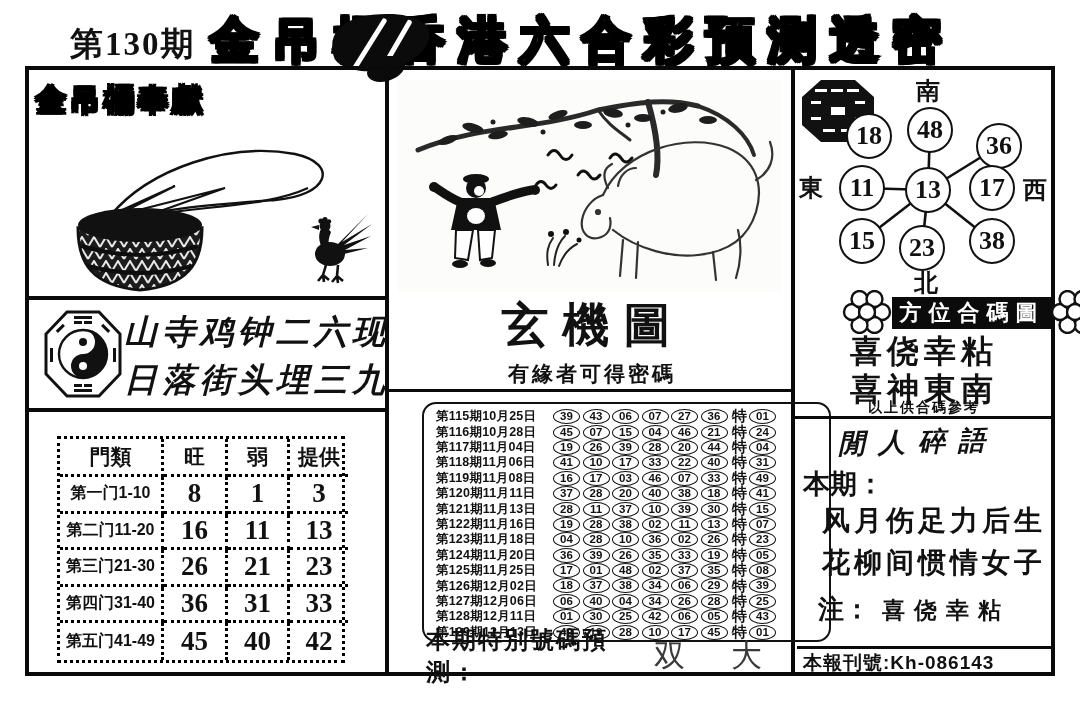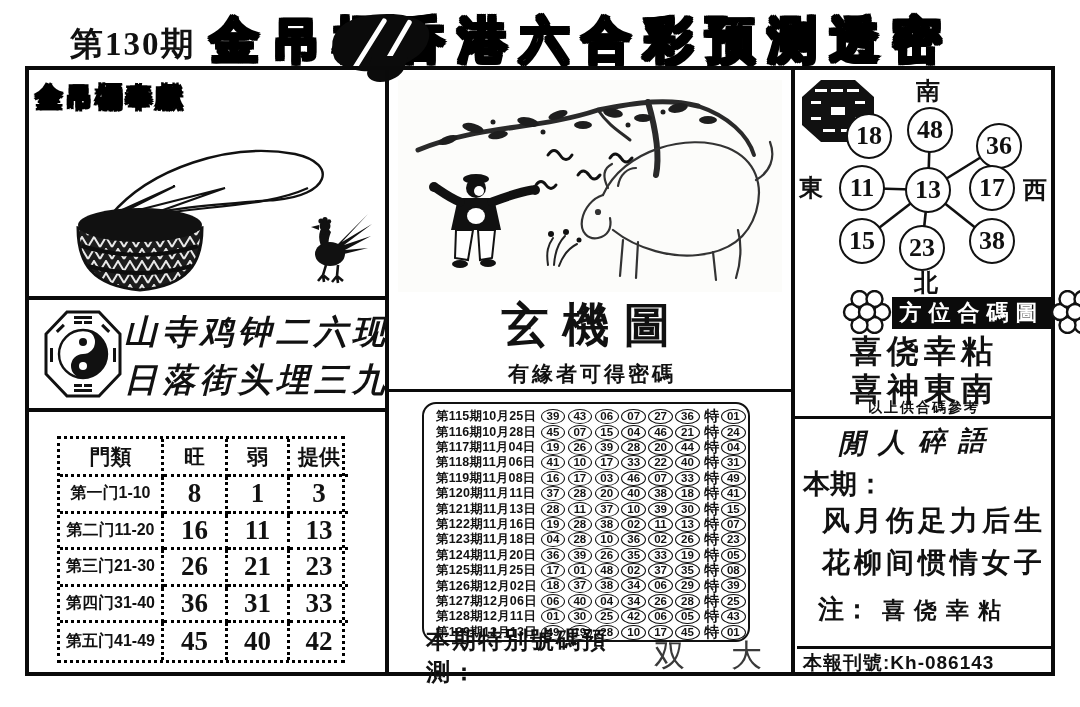--- a/index.html
+++ b/index.html
@@ -19,42 +19,42 @@
       border-radius:0 0 55% 45%;transform:skewX(-18deg);}
   .ink-streak{position:absolute;width:5px;height:64px;background:#fff;border-radius:3px;}
   .ink-streak.s1{left:366px;top:14px;transform:rotate(32deg);}
   .ink-streak.s2{left:392px;top:16px;transform:rotate(30deg);}
   
   .main-box{position:absolute;left:25px;top:66px;width:1030px;height:610px;border:4px solid #0a0a0a;}
   .vdiv{position:absolute;top:66px;height:610px;width:4px;background:#0a0a0a;}
   .vdiv.v1{left:385px;} .vdiv.v2{left:791px;}
   .hline{position:absolute;background:#0a0a0a;}
   
-  .left-heading{position:absolute;left:36px;top:80px;font-size:26px;font-weight:900;letter-spacing:4px;
+  .left-heading{position:absolute;left:36px;top:80px;font-size:30px;font-weight:900;letter-spacing:4px;
       color:#fff;-webkit-text-stroke:2px #000;
       text-shadow:-2px -2px 0 #000,2px -2px 0 #000,-2px 2px 0 #000,2px 2px 0 #000;}
   .poem-line{position:absolute;left:124px;width:258px;font-size:33px;font-weight:700;
       font-style:italic;letter-spacing:5px;white-space:nowrap;}
   .poem-line.p1{top:310px;} .poem-line.p2{top:358px;}
   .cat-table{position:absolute;left:57px;top:436px;width:288px;border:3px dotted #000;
       display:grid;grid-template-columns:104px 64px 62px 58px;grid-template-rows:38px repeat(5,36.6px);text-align:right;}
   .cat-cell{border-right:3px dotted #000;border-bottom:3px dotted #000;
       display:flex;align-items:center;justify-content:center;}
   .cat-cell:nth-child(4n){border-right:none;}
   .cat-cell:nth-last-child(-n+4){border-bottom:none;}
   .cat-head{font-size:21px;font-weight:900;font-family:"Liberation Sans",sans-serif;}
   .cat-label{font-size:16px;font-weight:900;font-family:"Liberation Sans",sans-serif;}
   .cat-num{font-size:27px;font-weight:700;}
   
   .illustration{position:absolute;left:398px;top:80px;}
   .mystery-title{position:absolute;left:440px;top:294px;width:306px;text-align:center;
       font-size:47px;font-weight:900;letter-spacing:14px;}
   .mystery-caption{position:absolute;left:452px;top:360px;width:280px;text-align:center;
       font-size:21px;font-weight:900;letter-spacing:3px;}
-  .results-panel{position:absolute;left:422px;top:402px;width:328px;height:240px;
+  .results-panel{position:absolute;left:422px;top:402px;width:409px;height:240px;
       border:2.5px solid #111;border-radius:14px;padding:5px 0 0 12px;}
   .result-row{display:flex;align-items:center;height:15.4px;}
   .r-label{width:117px;font-size:12.5px;font-weight:700;font-family:"Liberation Sans",sans-serif;
       letter-spacing:0.2px;white-space:nowrap;}
   .oval{display:inline-block;width:27px;height:15px;border:1.8px solid #111;border-radius:50%;
       font-size:11.5px;line-height:12px;font-weight:700;text-align:center;margin-right:2.5px;
       font-family:"Liberation Sans",sans-serif;}
   .r-te{font-size:15px;font-weight:900;margin:0 2px;}
   .prediction{position:absolute;left:416px;top:638px;width:392px;height:36px;
       display:flex;align-items:center;}

